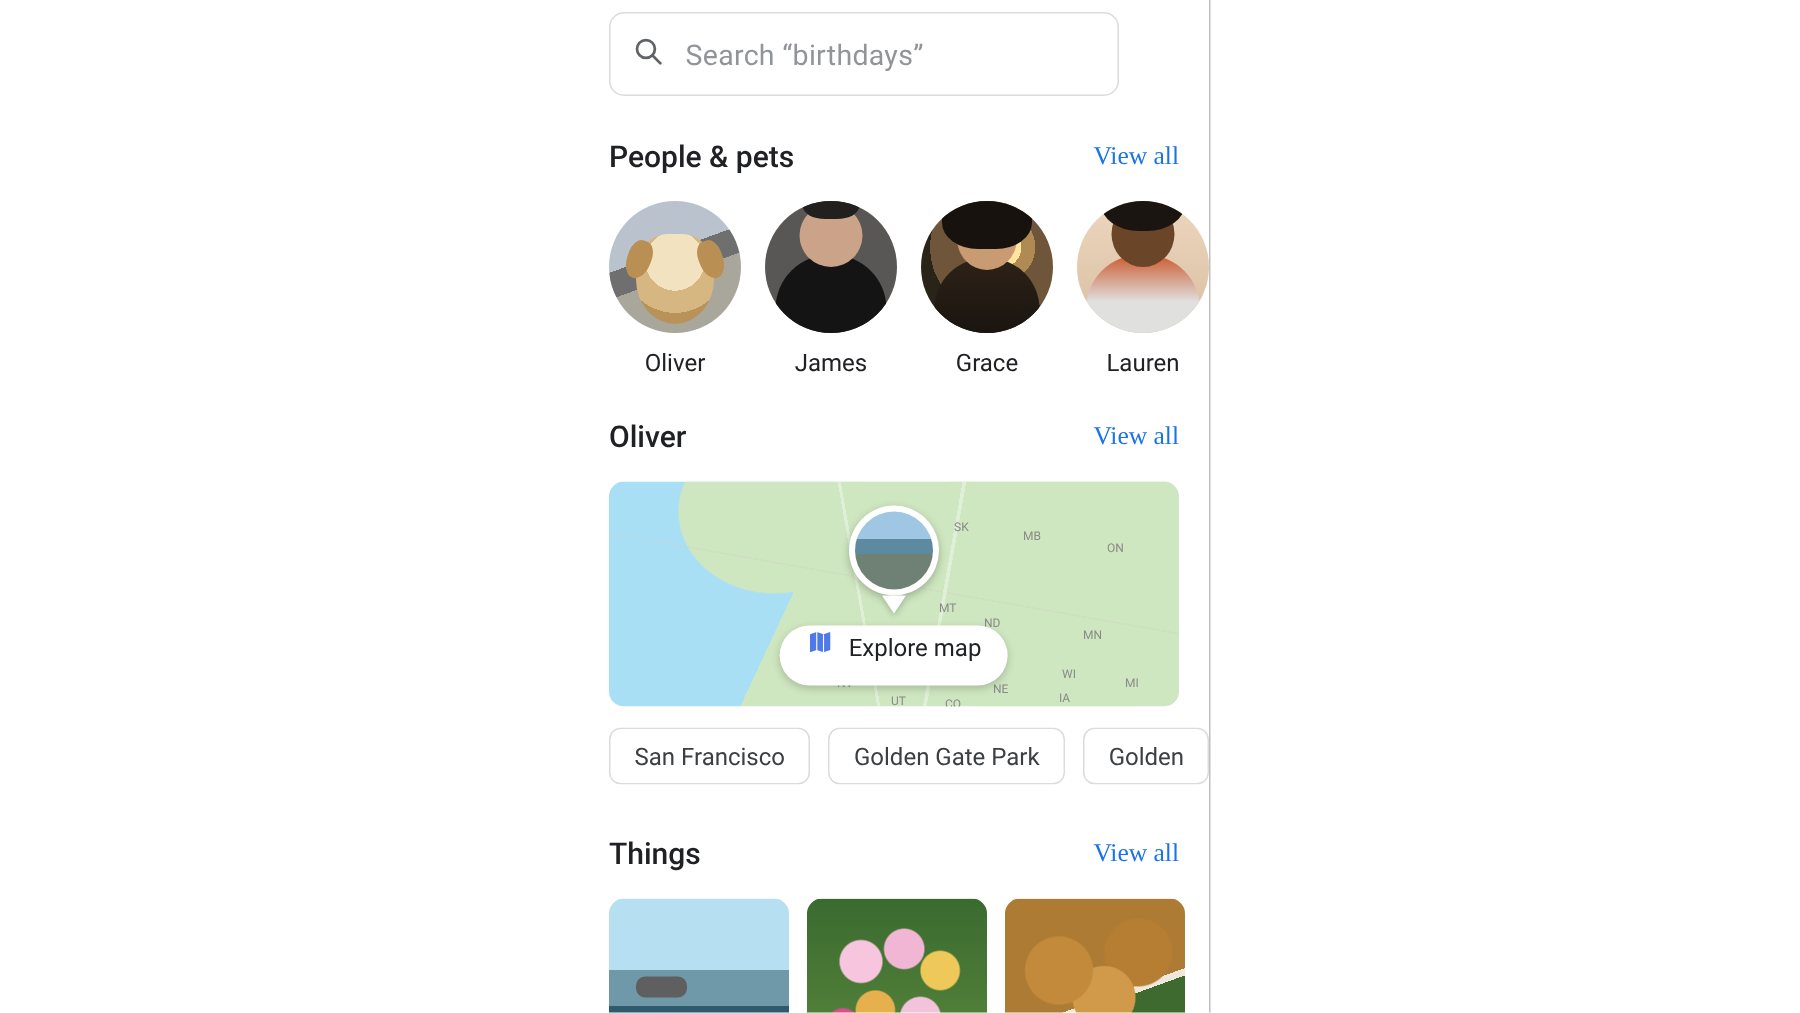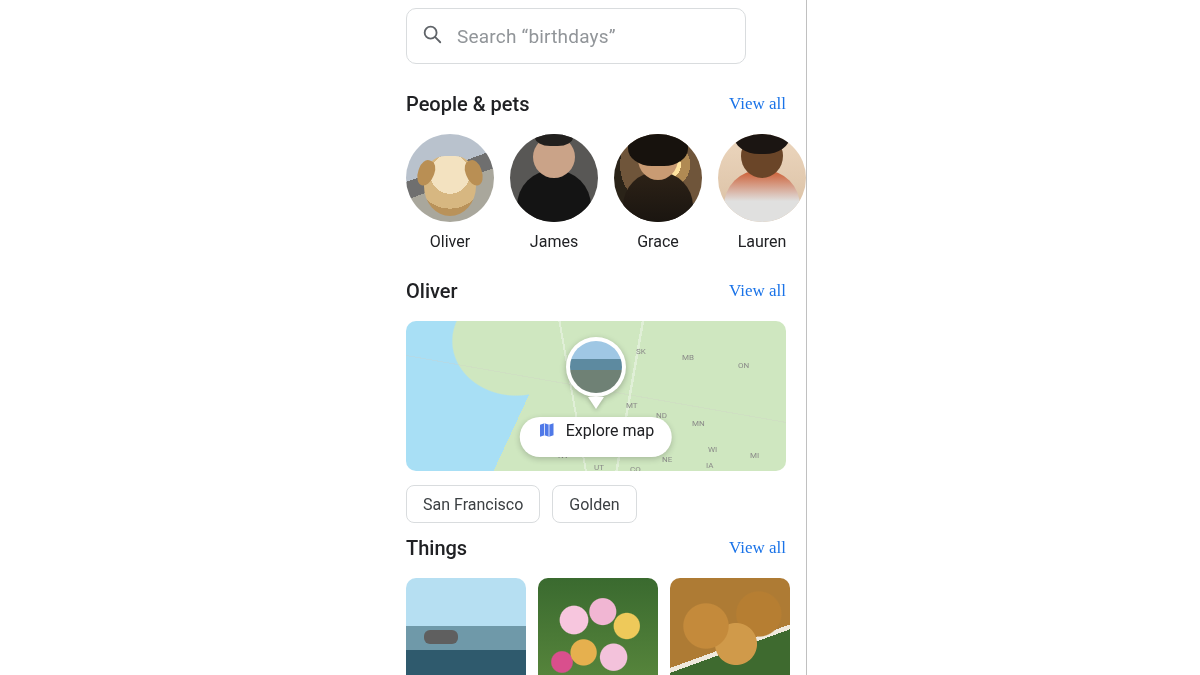--- a/index.html
+++ b/index.html
@@ -59,21 +59,21 @@
     linear-gradient(10deg, transparent 53%, rgba(210,210,200,.5) 53% 53.5%, transparent 53.5%);
     opacity:.6; }
   .map-labels { position:absolute; inset:0; font-size:8px; color:#8a8a88; }
   .map-labels span { position:absolute; }
   .pin { position:absolute; left:50%; top:16px; transform:translateX(-50%); }
   .pin-ring { width:60px; height:60px; border-radius:50%; background:#fff; padding:4px; box-shadow:0 2px 6px rgba(0,0,0,.25); }
   .pin-ring .inner { width:52px; height:52px; border-radius:50%; background:
     linear-gradient(#9fc7e4 0 35%, #5d8aa0 35% 55%, #6f8175 55% 100%); }
   .pin-tail { width:0; height:0; border-left:8px solid transparent; border-right:8px solid transparent; border-top:12px solid #fff; margin:0 auto; filter: drop-shadow(0 2px 2px rgba(0,0,0,.2)); }
 
-  .explore-chip { position:absolute; left:50%; bottom:14px; transform:translateX(-50%); background:#fff; border-radius:24px; height:40px; padding:4px 18px; display:flex; align-items:flex-start; gap:10px; box-shadow:0 2px 6px rgba(0,0,0,.2); font-size:16px; color:#202124; }
+  .explore-chip { position:absolute; left:50%; bottom:14px; transform:translateX(-50%); background:#fff; border-radius:24px; height:40px; padding:16px 18px; display:flex; align-items:flex-end; gap:10px; box-shadow:0 2px 6px rgba(0,0,0,.2); font-size:16px; color:#202124; }
   .explore-chip svg { width:18px; height:18px; }
 
   
   .chips-row { display:flex; gap:12px; margin-top:14px; width:400px; overflow:hidden; }
   .chip { height:38px; padding:0 16px; border:1px solid #d9dcde; border-radius:8px; display:flex; align-items:center; font-size:16px; color:#3c4043; white-space:nowrap; background:#fff; cursor:pointer; flex:0 0 auto; }
 
   
   .things-row { display:flex; gap:12px; margin-top:18px; width:400px; overflow:hidden; }
   .thing { width:120px; height:120px; border-radius:10px; cursor:pointer; flex:0 0 auto; }
   .th-surf { background:
@@ -147,21 +147,21 @@
     <div class="view-all">View all</div>
   </div>
   <div class="map-wrap">
     <div class="map-roads"></div>
     <div class="map-labels">
       <span style="left:230px; top:26px;">SK</span>
       <span style="left:276px; top:32px;">MB</span>
       <span style="left:332px; top:40px;">ON</span>
       <span style="left:204px; top:80px;margin-left:16px;">MT</span>
       <span style="left:250px; top:90px;">ND</span>
-      <span style="left:286px; top:98px;text-align:right;">MN</span>
+      <span style="left:316px; top:98px;text-align:right;">MN</span>
       <span style="left:248px; top:112px;">SD</span>
       <span style="left:302px; top:124px;">WI</span>
       <span style="left:344px; top:130px;">MI</span>
       <span style="left:256px; top:134px;">NE</span>
       <span style="left:300px; top:140px;">IA</span>
       <span style="left:200px; top:122px;">WY</span>
       <span style="left:152px; top:130px;">NV</span>
       <span style="left:188px; top:142px;">UT</span>
       <span style="left:224px; top:144px;">CO</span>
       <span style="left:152px; top:102px;">OR</span>
@@ -179,24 +179,25 @@
             <path d="M3 5l6-2 6 2 6-2v16l-6 2-6-2-6 2V5z" fill="#4f79e8"></path>
             <path d="M9 3v16M15 5v16" stroke="#fff" stroke-width="1"></path>
           </svg>
       </span>
       <span>Explore map</span>
     </div>
   </div>
 
   <div class="chips-row">
     <div class="chip">San Francisco</div>
+    <div class="chip">Golden Gate Park</div>
     <div class="chip">Golden</div>
   </div>
 
-  <div class="sec-head" style="margin-top:13px;">
+  <div class="sec-head" style="margin-top:34px;">
     <div class="sec-title">Things</div>
     <div class="view-all">View all</div>
   </div>
   <div class="things-row">
     <div class="thing th-surf"></div>
     <div class="thing th-flowers"></div>
     <div class="thing th-food"></div>
   </div>
 
 </div>

